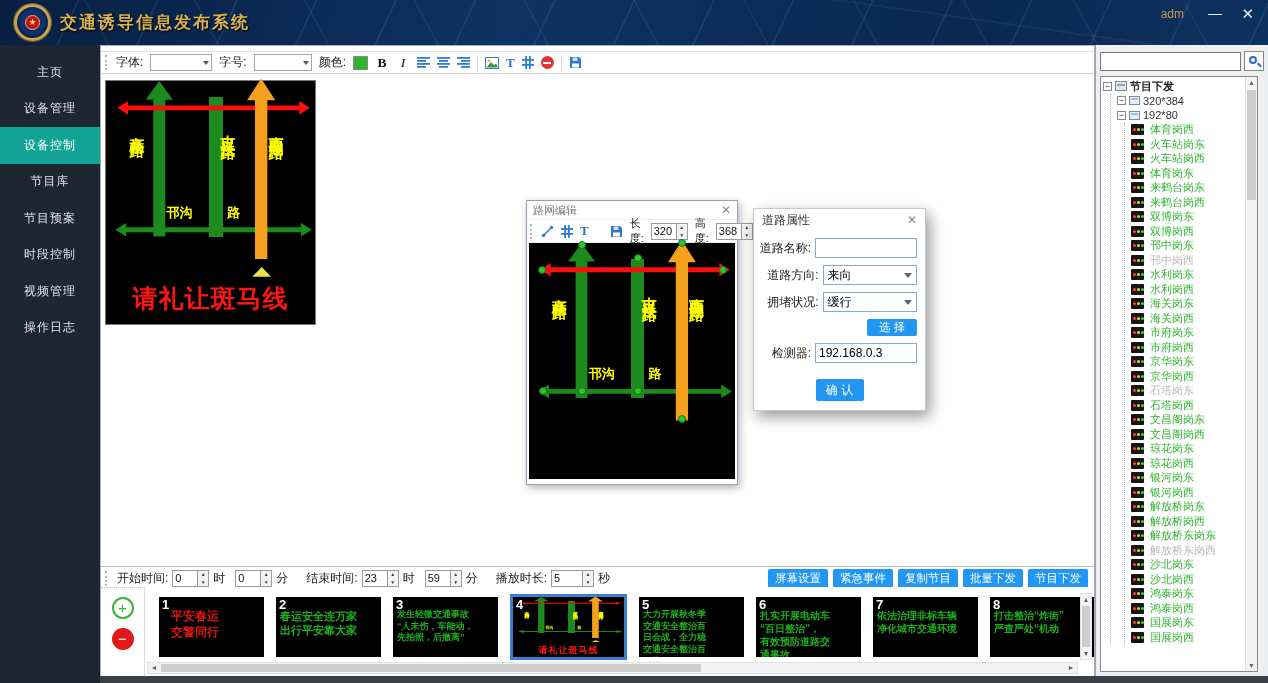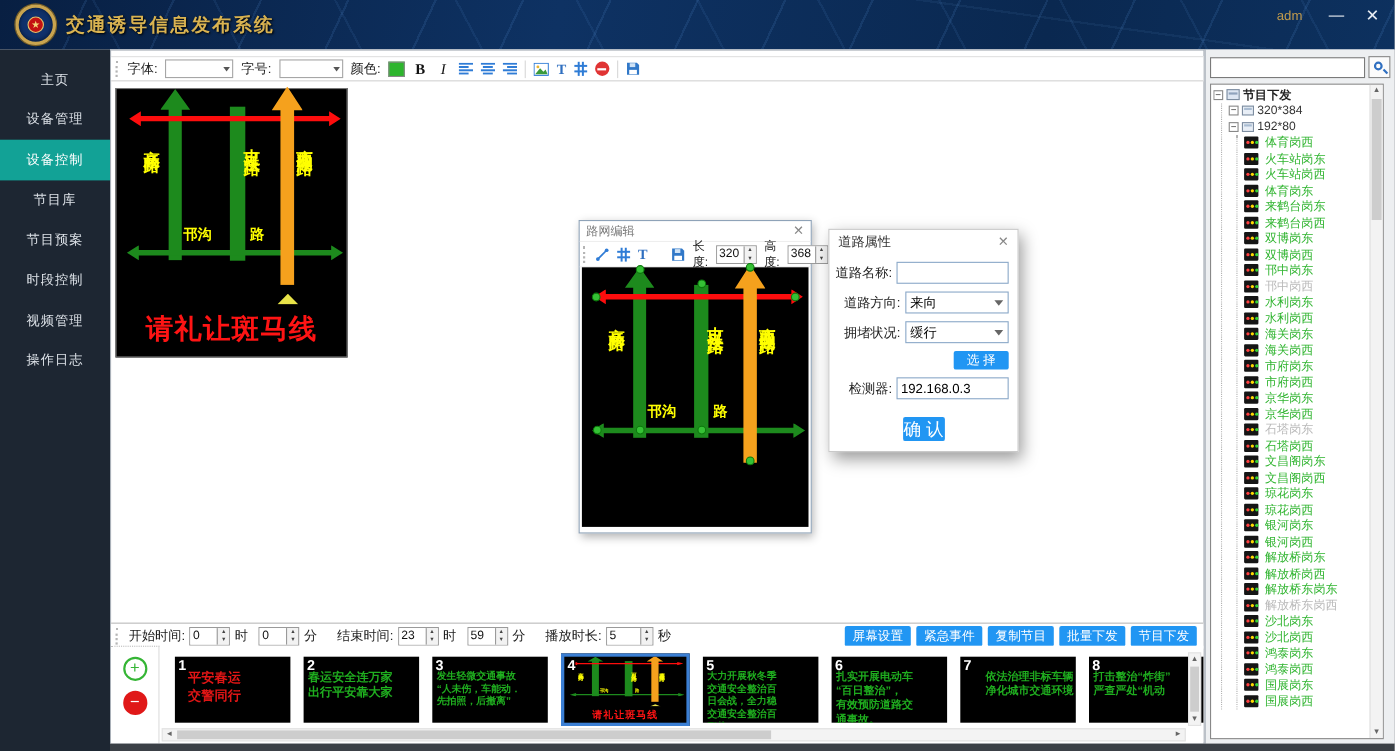--- a/index.html
+++ b/index.html
@@ -44,21 +44,21 @@
 .spin .ar span{flex:1;display:flex;align-items:center;justify-content:center;font-size:5px;color:#444}
 #props{position:absolute;left:652px;top:162px;width:173px;height:203px;background:#fff;border:1px solid #c9c9c9;box-shadow:4px 6px 14px rgba(0,0,0,.4);z-index:6;font-size:12px}
 #props .p-title{height:22px;display:flex;align-items:center;padding:0 8px;font-size:12px;color:#333}
 .prow{display:flex;align-items:center;margin:7px 8px 0 4px}
 .prow label{width:66px;text-align:right;margin-right:4px;color:#222;font-size:12px;white-space:nowrap}
 .pinput{width:102px;height:20px;border:1px solid #8aa8c8;font-size:12px;padding:0 3px;outline:none;font-family:inherit}
 .psel{width:102px;height:20px;border:1px solid #8aa8c8;display:flex;align-items:center;padding:0 4px;background:#fff}
 .psel .caret{margin-left:auto;width:0;height:0;border-left:4px solid transparent;border-right:4px solid transparent;border-top:5px solid #666}
 .blue-btn{background:#2196f3;color:#fff;border:0;font-size:11.5px;font-family:inherit;border-radius:2px;cursor:default}
 .blue-btn.sm{width:50px;height:17px;margin-left:auto}
-.blue-btn.confirm{display:block;width:38px;height:22px;margin:16px auto 0;font-size:16px}
+.blue-btn.confirm{display:block;width:48px;height:22px;margin:16px auto 0;font-size:12px}
 
 #schedule{position:absolute;left:0;top:520px;width:993px;height:24px;border-top:1px solid #b9b9b9;border-bottom:1px solid #cfcfcf;background:#fff;display:flex;align-items:center;font-size:12px;color:#222;padding:0 6px 0 4px}
 #schedule .lbl{margin:0 4px 0 8px}
 #schedule .unit{margin:0 10px 0 4px}
 #sch-buttons{margin-left:auto;display:flex;gap:5px}
 #sch-buttons .blue-btn{height:19px;padding:0 7px}
 
 #playlist{position:absolute;left:0;top:541px;width:993px;height:89px;background:#fff;display:flex}
 .pl-left{width:44px;border-right:1px solid #ddd;border-top:1px dotted #bbb;display:flex;flex-direction:column;align-items:center;padding-top:9px;gap:9px}
 .add-btn{width:22px;height:22px;border-radius:50%;border:2px solid #35b535;color:#35b535;font-size:15px;line-height:18px;text-align:center;background:#fff}
@@ -446,21 +446,21 @@
               <span class="num">6</span>
               <div class="tx" style="color: rgb(31, 174, 31); font-size: 10px; padding-left: 0px;">
                 <div>扎实开展电动车</div>
                 <div>“百日整治”，</div>
                 <div>有效预防道路交</div>
                 <div>通事故。</div>
               </div>
             </div>
             <div class="thumb">
               <span class="num">7</span>
-              <div class="tx" style="color: rgb(31, 174, 31); font-size: 10px; padding-left: 0px; text-align: right;">
+              <div class="tx" style="color: rgb(31, 174, 31); font-size: 10px; padding-left: 0px;">
                 <div>依法治理非标车辆</div>
                 <div></div>
                 <div>净化城市交通环境</div>
               </div>
             </div>
             <div class="thumb">
               <span class="num">8</span>
               <div class="tx" style="color: rgb(31, 174, 31); font-size: 10px; padding-left: 0px;">
                 <div>打击整治“炸街”</div>
                 <div></div>

